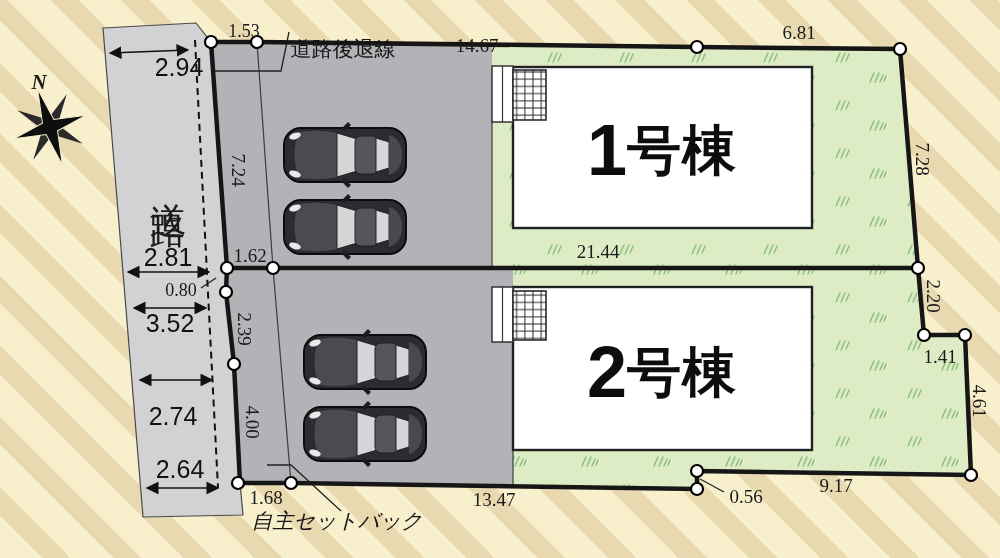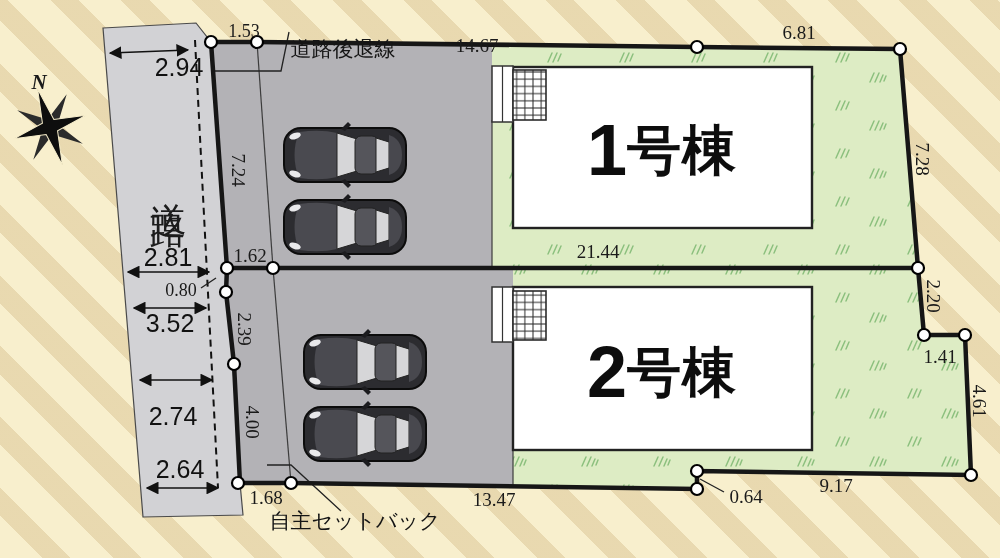--- a/index.html
+++ b/index.html
@@ -145,31 +145,31 @@
   <div class="lbl road-label" style="left:168px;top:183px;transform:translate(-50%,-50%);">道路</div>
 
   <div class="lbl dim-sans" style="left:151px;top:67px;margin-left:28px;">2.94</div>
   <div class="lbl dim-sans" style="left:168px;top:257px;">2.81</div>
   <div class="lbl dim-serif small" style="left:181px;top:290px;text-align:right;">0.80</div>
   <div class="lbl dim-sans" style="left:170px;top:323px;">3.52</div>
   <div class="lbl dim-sans" style="left:173px;top:416px;">2.74</div>
   <div class="lbl dim-sans" style="left:180px;top:469px;">2.64</div>
 
   <div class="lbl jp" style="left:343px;top:21px;margin-top:27px;">道路後退線</div>
-  <div class="lbl jp" style="left:355px;top:520px;">自主セットバック</div>
+  <div class="lbl jp" style="left:337px;top:520px;font-style:italic;">自主セットバック</div>
 
   <div class="lbl dim-serif small" style="left:234px;top:31px;margin-left:10px;">1.53</div>
   <div class="lbl dim-serif" style="left:477px;top:45px;">14.67</div>
   <div class="lbl dim-serif" style="left:799px;top:32px;">6.81</div>
   <div class="lbl dim-serif rot90" style="left:922px;top:159px;">7.28</div>
   <div class="lbl dim-serif rot90" style="left:933px;top:296px;">2.20</div>
   <div class="lbl dim-serif" style="left:940px;top:356px;">1.41</div>
   <div class="lbl dim-serif rot90" style="left:979px;top:401px;">4.61</div>
   <div class="lbl dim-serif" style="left:836px;top:485px;">9.17</div>
-  <div class="lbl dim-serif" style="left:746px;top:496px;">0.64</div>
+  <div class="lbl dim-serif" style="left:746px;top:496px;">0.56</div>
   <div class="lbl dim-serif" style="left:494px;top:499px;">13.47</div>
   <div class="lbl dim-serif" style="left:266px;top:497px;">1.68</div>
 
   <div class="lbl dim-serif rot90" style="left:238px;top:170px;">7.24</div>
   <div class="lbl dim-serif" style="left:250px;top:255px;">1.62</div>
   <div class="lbl dim-serif rot90" style="left:244px;top:329px;">2.39</div>
   <div class="lbl dim-serif rot90" style="left:252px;top:422px;">4.00</div>
   <div class="lbl dim-serif" style="left:598px;top:251px;">21.44</div>
 
   <div class="lbl bldg" style="left:662px;top:150px;">

